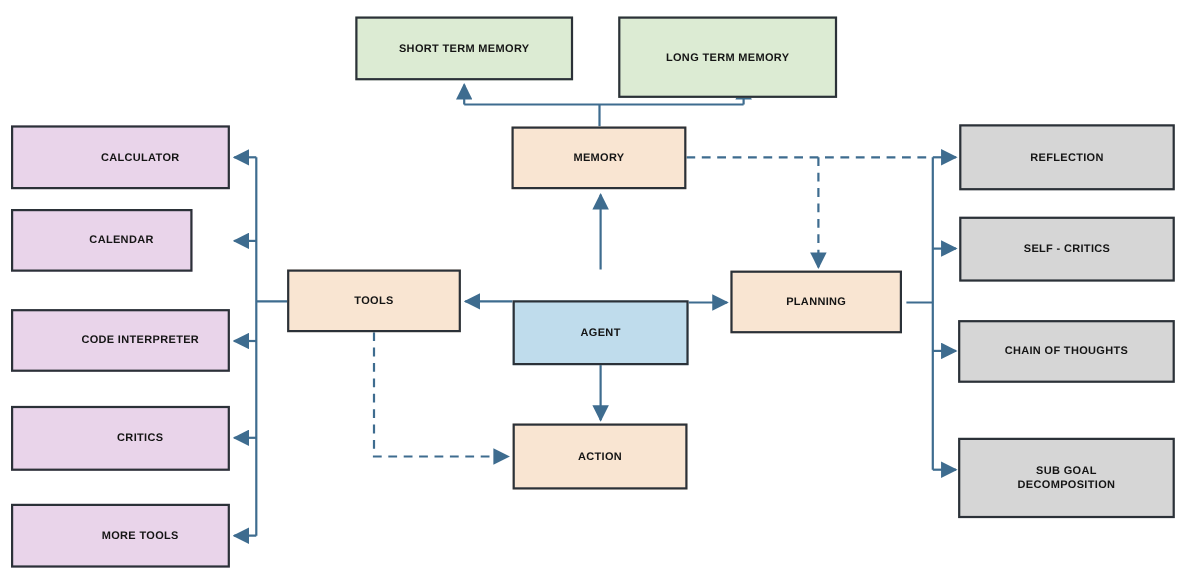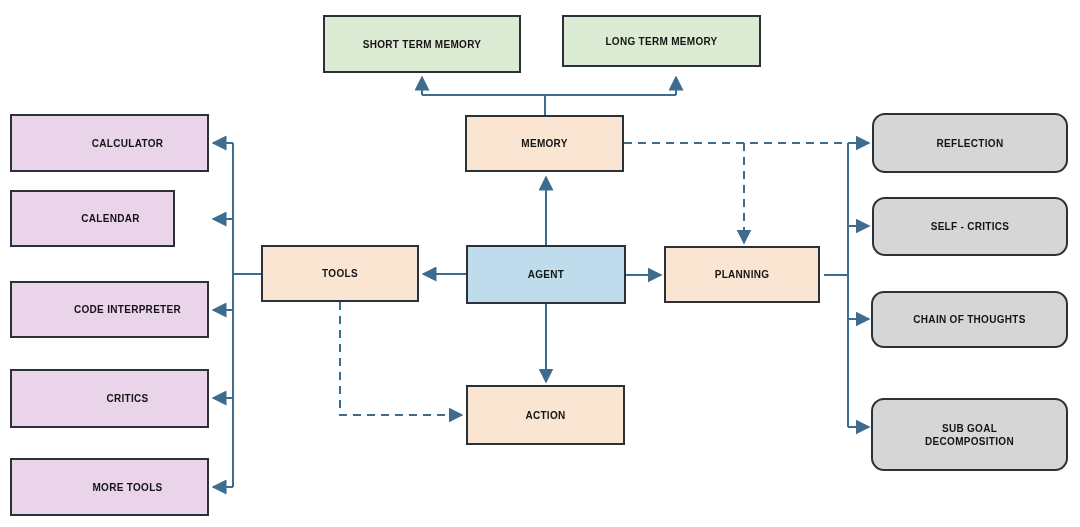--- a/index.html
+++ b/index.html
@@ -34,23 +34,23 @@
     text-align: center;
     font-weight: bold;
     font-size: 10px;
     letter-spacing: 0.3px;
     line-height: 1.3;
     color: var(--text, #141414);
   }
   .node span { display: block; }
   .green  { background: var(--green,  #dcebd3); }
   .peach  { background: var(--peach,  #f9e5d2); }
-  .blue   { background: var(--blue,   #bfdcec); }
+  .blue   { background: var(--blue,   #bfdcec); margin-top: 28px; }
   .purple { background: var(--purple, #e9d4ea); padding-left: 36px; }
-  .gray   { background: var(--gray,   #d6d6d6); border-radius: 13px; }
+  .gray   { background: var(--gray,   #d6d6d6); }
   .wrap span { padding: 0 26px; }
 </style>
 </head>
 <body>
 
 <div id="canvas">
 
   <svg id="edges" viewBox="0 0 1080 527" xmlns="http://www.w3.org/2000/svg">
     <defs>
       <marker id="arw" viewBox="0 0 10 10" refX="9" refY="5" markerWidth="7.5" markerHeight="7.5" orient="auto-start-reverse">
@@ -86,21 +86,21 @@
     <path class="edge dashed" d="M624,143 L848,143"></path>
 
     <path class="edge dashed" d="M744,143 L744,243" marker-end="url(#arw)"></path>
 
     <path class="edge dashed" d="M340,302 L340,415 L462,415" marker-end="url(#arw)"></path>
   </svg>
 
   <div class="node green" style="left:323px;top:15px;width:198px;height:58px">
     <span>SHORT TERM MEMORY</span>
   </div>
-  <div class="node green" style="left:562px;top:15px;width:199px;height:52px">
+  <div class="node green" style="left:562px;top:15px;width:199px;height:74px">
     <span>LONG TERM MEMORY</span>
   </div>
 
   <div class="node peach" style="left:465px;top:115px;width:159px;height:57px">
     <span>MEMORY</span>
   </div>
   <div class="node peach" style="left:261px;top:245px;width:158px;height:57px">
     <span>TOOLS</span>
   </div>
   <div class="node blue" style="left:466px;top:245px;width:160px;height:59px">

